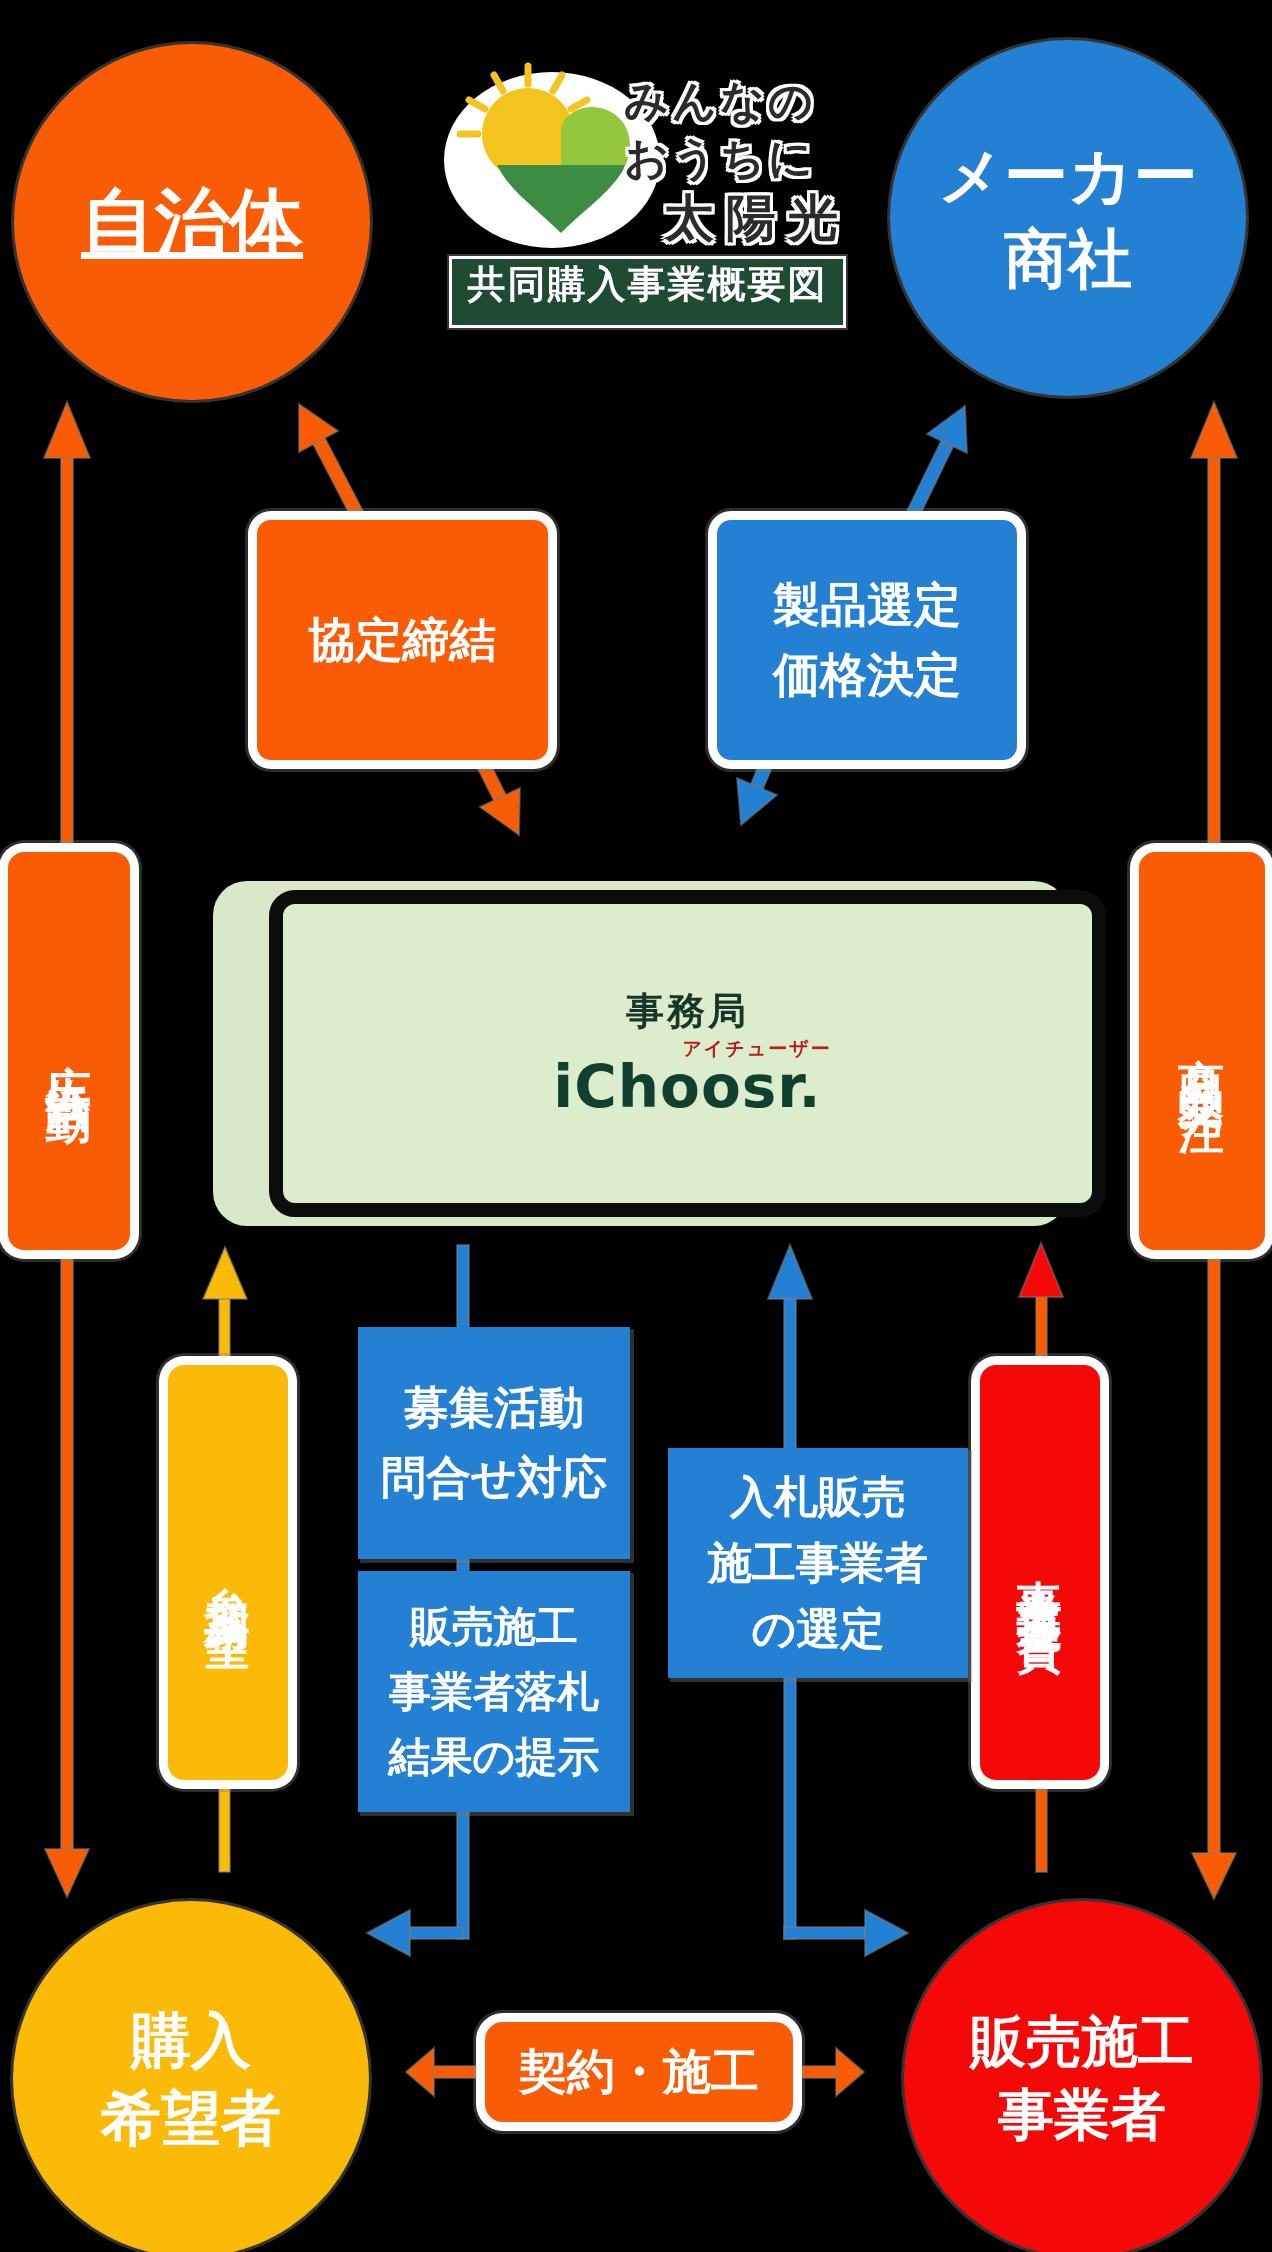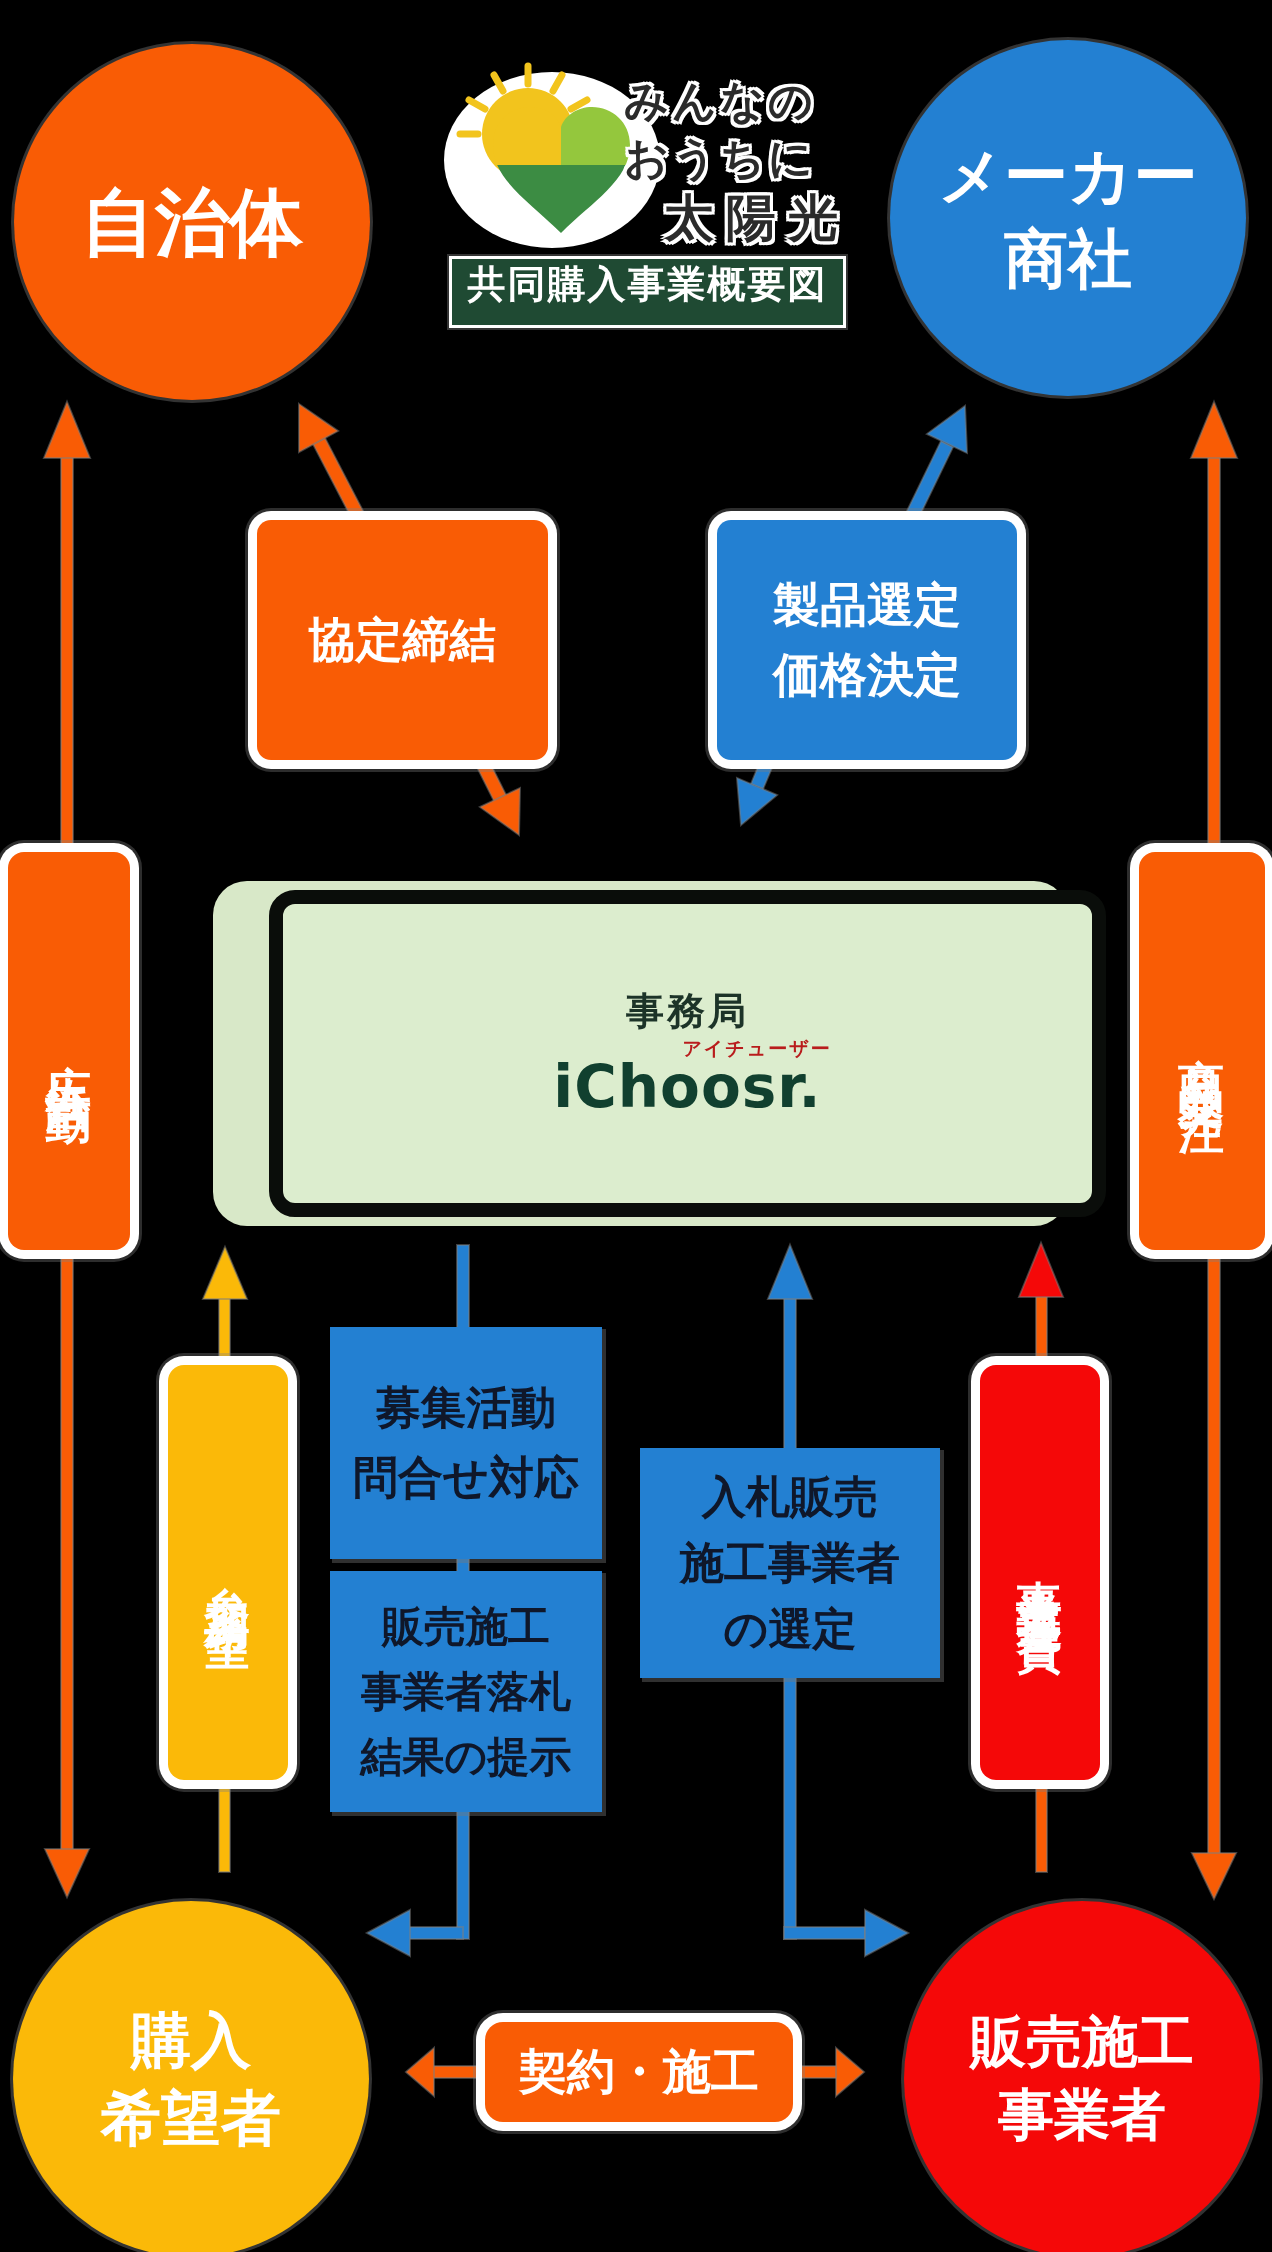--- a/index.html
+++ b/index.html
@@ -13,21 +13,21 @@
   .f-blue{fill:var(--blue);}
   .f-yellow{fill:var(--yellow);}
   .f-red{fill:var(--red);}
   .edge{stroke:rgba(125,125,125,.5);stroke-width:2;}
 
   .circle{
     position:absolute;border-radius:50%;display:flex;flex-direction:column;
     align-items:center;justify-content:center;color:#fff;text-align:center;
     box-shadow:0 0 0 3px rgba(145,145,145,.35);z-index:2;line-height:1.3;
   }
-  .municipality{left:14px;top:44px;width:356px;height:356px;background:var(--orange);font-size:74px;}
+  .municipality{left:14px;top:44px;width:356px;height:356px;background:var(--orange);font-size:74px;text-decoration:underline;}
   .maker{left:890px;top:40px;width:356px;height:356px;background:var(--blue);font-size:64px;}
   .buyers{left:13px;top:1901px;width:356px;height:356px;background:var(--yellow);font-size:60px;}
   .installers{left:904px;top:1901px;width:356px;height:356px;background:var(--red);font-size:56px;}
   .circle span{display:block;}
 
   .rbox{
     position:absolute;display:flex;flex-direction:column;align-items:center;justify-content:center;
     color:#fff;text-align:center;border-radius:14px;
     box-shadow:0 0 0 9px #fff,0 0 0 12px rgba(130,130,130,.35);z-index:2;
   }
@@ -40,22 +40,22 @@
     border-radius:16px;box-shadow:0 0 0 9px #fff,0 0 0 12px rgba(130,130,130,.35);z-index:2;
   }
   .vtext{writing-mode:vertical-rl;text-orientation:upright;letter-spacing:12px;font-size:46px;}
   .advertising{left:8px;top:852px;width:122px;height:398px;background:var(--orange);}
   .ordering{left:1139px;top:852px;width:126px;height:398px;background:var(--orange);}
   .participation{left:168px;top:1365px;width:120px;height:415px;background:var(--yellow);}
   .cost{left:980px;top:1365px;width:120px;height:415px;background:var(--red);}
 
   .bluebox{
     position:absolute;display:flex;flex-direction:column;align-items:center;justify-content:center;
-    background:var(--blue);color:#0f172a;text-align:center;
-    box-shadow:3px 3px 0 1px rgba(120,120,120,.4);z-index:2;
+    background:var(--blue);color:#ffffff;text-align:center;
+    box-shadow:3px 3px 0 1px rgba(120,120,120,.4);z-index:2;margin-left:28px;
   }
   .recruitment{left:330px;top:1327px;width:272px;height:232px;font-size:45px;line-height:1.55;}
   .bid-result{left:330px;top:1571px;width:272px;height:241px;font-size:42px;line-height:1.55;}
   .selection{left:640px;top:1448px;width:300px;height:230px;font-size:44px;line-height:1.5;}
 
   .office-outer{
     position:absolute;left:213px;top:881px;width:855px;height:345px;
     background:var(--panel-ring);border-radius:34px;padding:9px;box-sizing:border-box;z-index:2;
   }
   .office-inner{

